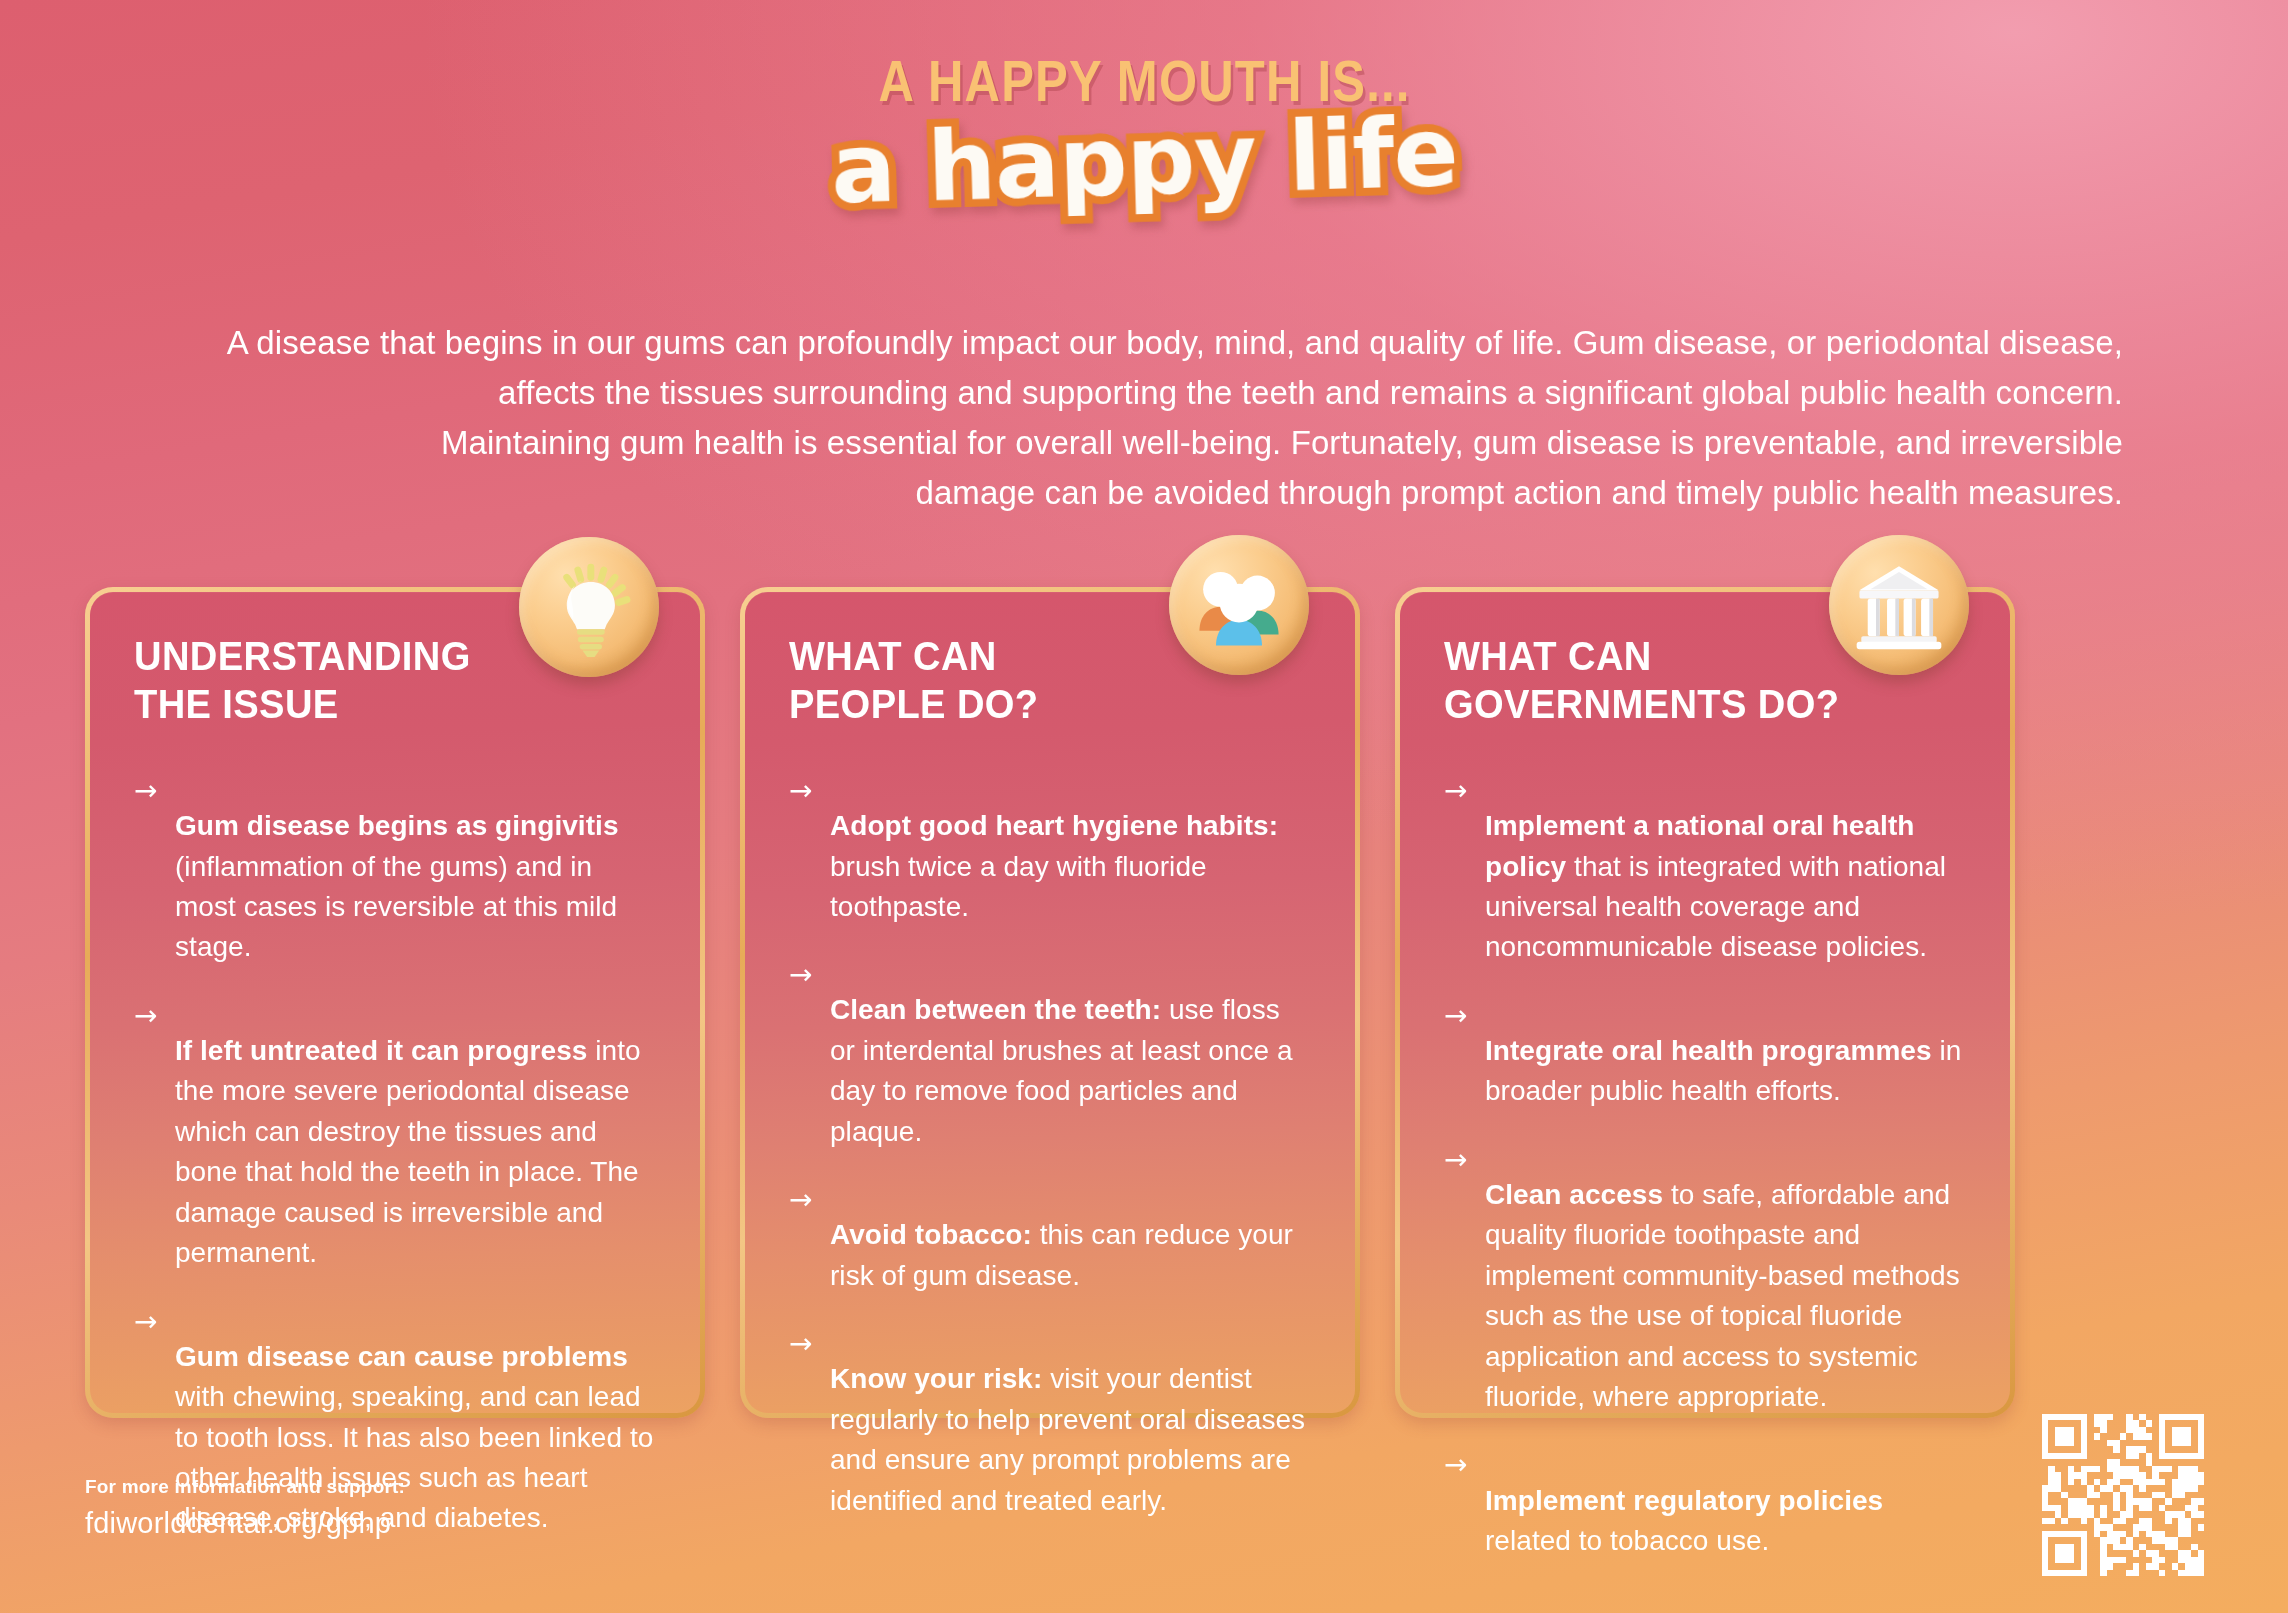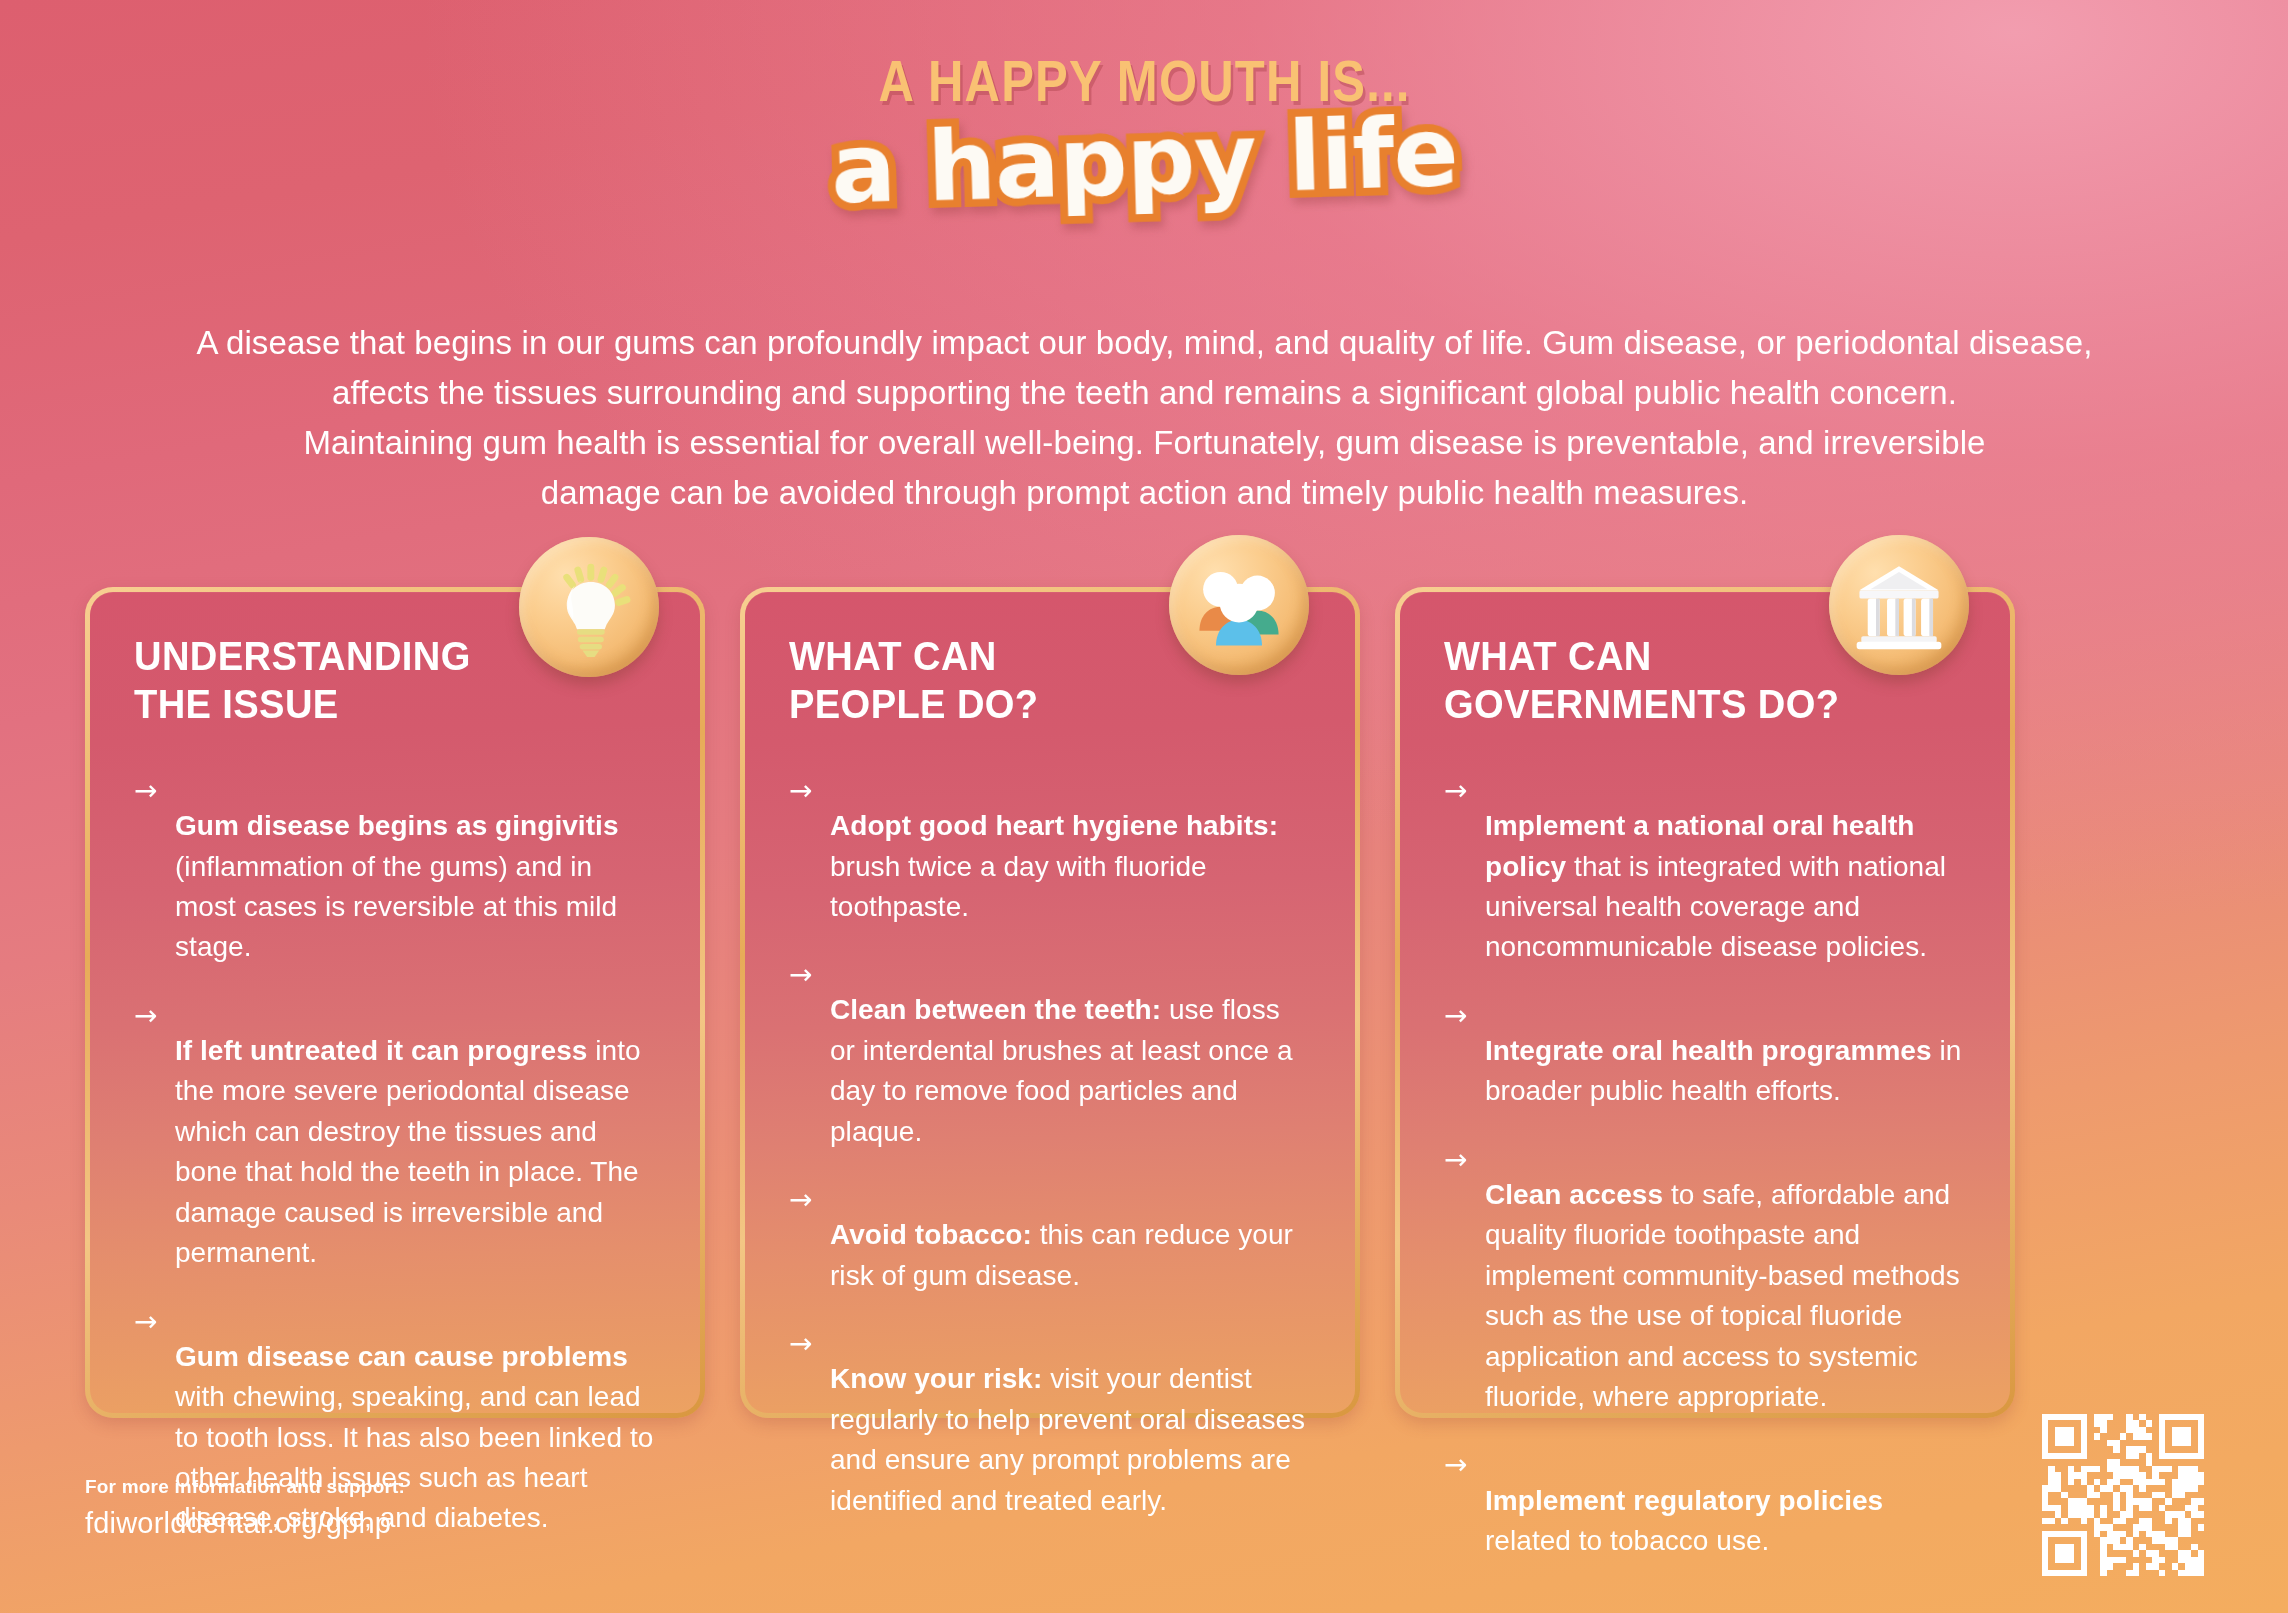--- a/index.html
+++ b/index.html
@@ -60,21 +60,21 @@
   .intro{
     position:absolute;top:318px;left:50%;transform:translateX(-50%);
     width:1957px;
     text-align:center;
     color:#ffffff;
     font-size:33px;
     line-height:1.52;
     font-weight:400;
     letter-spacing:0.1px;
   }
-  .intro p{margin:0;}
+  .intro p{margin:0;text-align:right;}
   
   .cards{
     position:absolute;top:587px;left:85px;
     width:1930px;height:831px;
     display:flex;gap:35px;
   }
   .card{
     position:relative;
     flex:1 1 0;
     border-radius:28px;

